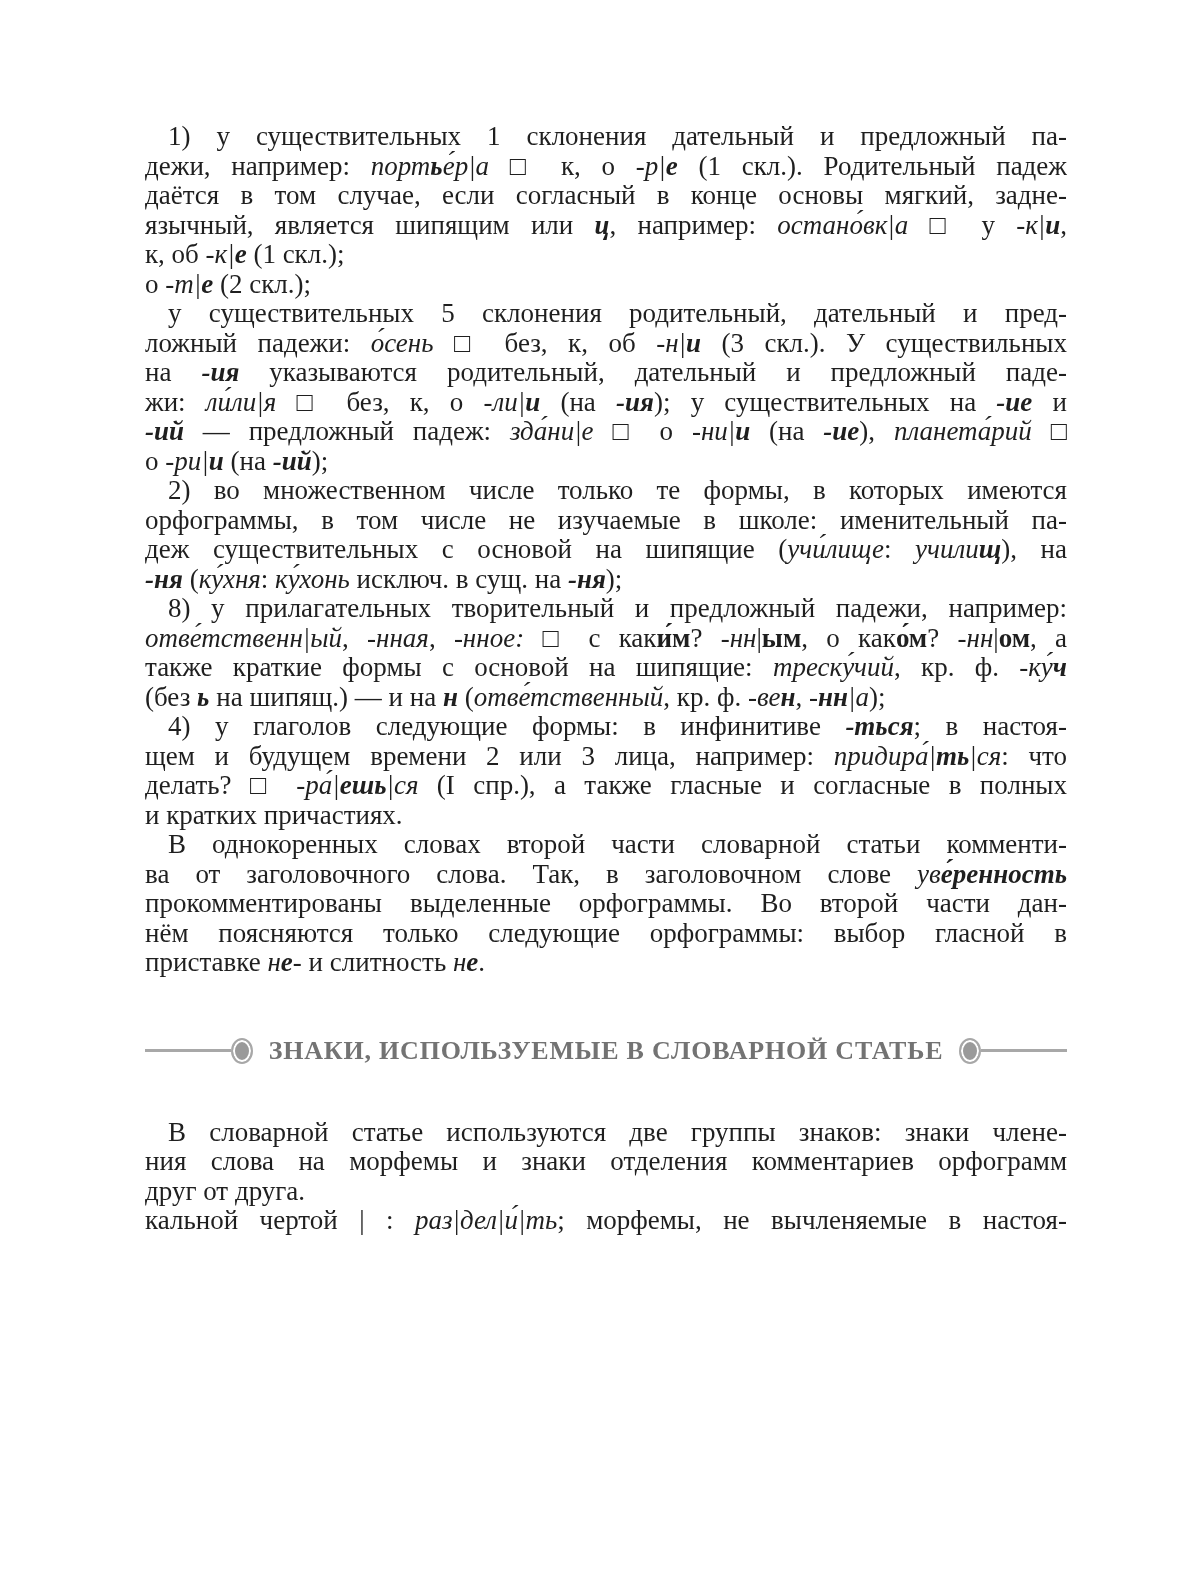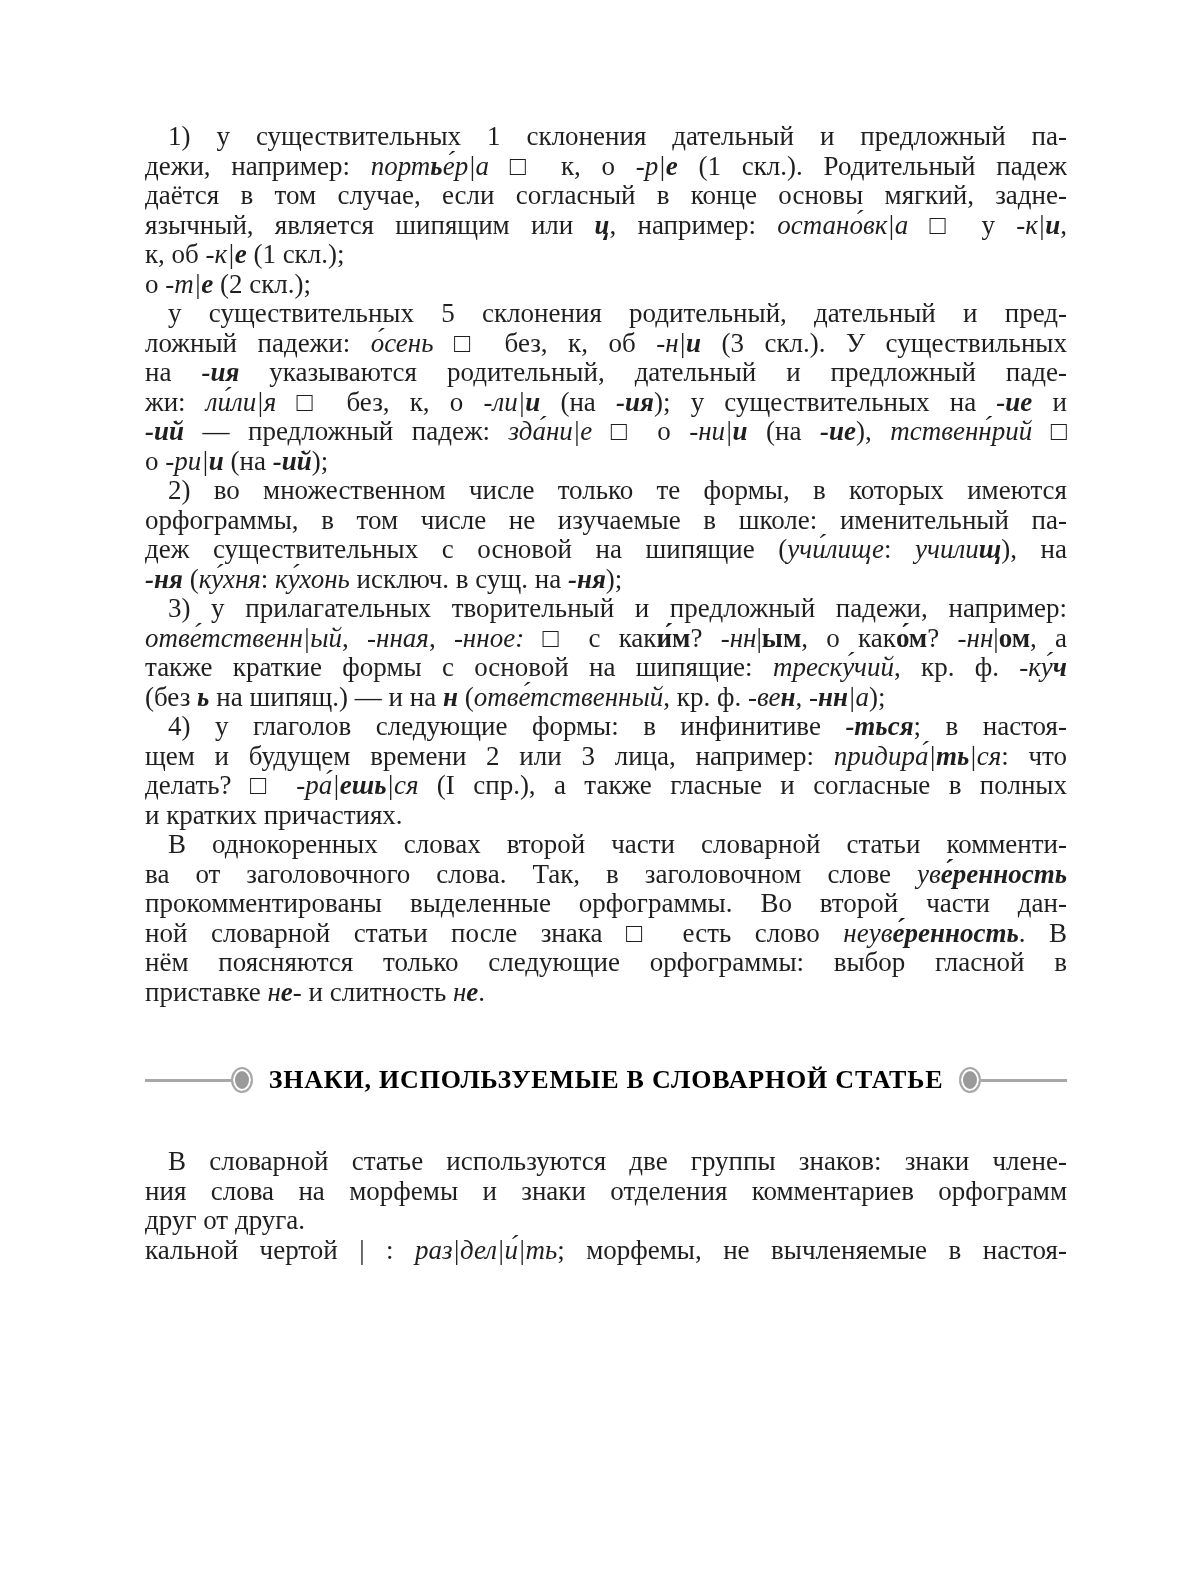--- a/index.html
+++ b/index.html
@@ -53,21 +53,21 @@
     border: 2px solid #a8a8a8;
     border-radius: 50%;
     background: #9a9a9a;
     box-shadow: inset 0 0 0 2px #ffffff;
     flex: 0 0 auto;
   }
   .htext {
     margin: 0 16px;
     letter-spacing: 0.8px;
     white-space: nowrap;
-    color: #000000;
+    color: #737373;
   }
   
   .footnote-rule {
     position: absolute;
     left: 145px;
     top: 1380px;
     width: 342px;
     height: 2px;
     background: #3a3a3a;
   }
@@ -119,46 +119,45 @@
         <div class="line last">к, об <i>-к|<b>е</b></i> (1 скл.);</div>
       </div>
       <div class="para">
         <div class="line last">о <i>-т|<b>е</b></i> (2 скл.);</div>
       </div>
       <div class="para">
         <div class="line first">у существительных 5 склонения родительный, дательный и пред-</div>
         <div class="line">ложный падежи: <i>о́сень</i> □ без, к, об <i>-н|<b>и</b></i> (3 скл.). У существильных</div>
         <div class="line">на <b><i>-ия</i></b> указываются родительный, дательный и предложный паде-</div>
         <div class="line">жи: <i>ли́ли|я</i> □ без, к, о <i>-ли|<b>и</b></i> (на <b><i>-ия</i></b>); у существительных на <b><i>-ие</i></b> и</div>
-        <div class="line"><b><i>-ий</i></b> — предложный падеж: <i>зда́ни|е</i> □ о <i>-ни|<b>и</b></i> (на <b><i>-ие</i></b>), <i>тственн́рий</i> □</div>
+        <div class="line"><b><i>-ий</i></b> — предложный падеж: <i>зда́ни|е</i> □ о <i>-ни|<b>и</b></i> (на <b><i>-ие</i></b>), <i>планета́рий</i> □</div>
         <div class="line last">о <i>-ри|<b>и</b></i> (на <b><i>-ий</i></b>);</div>
       </div>
       <div class="para">
         <div class="line first">2) во множественном числе только те формы, в которых имеются</div>
         <div class="line">орфограммы, в том числе не изучаемые в школе: именительный па-</div>
         <div class="line">деж существительных с основой на шипящие (<i>учи́лище</i>: <i>учили<b>щ</b></i>), на</div>
         <div class="line last"><b><i>-ня</i></b> (<i>ку́хня</i>: <i>ку́хонь</i> исключ. в сущ. на <b><i>-ня</i></b>);</div>
       </div>
       <div class="para">
-        <div class="line first">3) у прилагательных творительный и предложный падежи, например:</div>
+        <div class="line first">8) у прилагательных творительный и предложный падежи, например:</div>
         <div class="line"><i>отве́тственн|ый</i>, <i>-нная</i>, <i>-нное:</i> □ с как<b>и́м</b>? <i>-нн</i>|<b>ым</b>, о как<b>о́м</b>? <i>-нн</i>|<b>ом</b>, а</div>
         <div class="line">также краткие формы с основой на шипящие: <i>треску́чий</i>, кр. ф. <i>-ку́<b>ч</b></i></div>
         <div class="line last">(без <b><i>ь</i></b> на шипящ.) — и на <b><i>н</i></b> (<i>отве́тственный</i>, кр. ф. <i>-ве<b>н</b></i>, <i>-<b>нн</b>|а</i>);</div>
       </div>
       <div class="para">
         <div class="line first">4) у глаголов следующие формы: в инфинитиве <b><i>-ться</i></b>; в настоя-</div>
         <div class="line">щем и будущем времени 2 или 3 лица, например: <i>придира́|<b>ть</b>|ся</i>: что</div>
         <div class="line">делать? □ <i>-ра́|<b>ешь</b>|ся</i> (I спр.), а также гласные и согласные в полных</div>
         <div class="line last">и кратких причастиях.</div>
       </div>
       <div class="para">
         <div class="line first">В однокоренных словах второй части словарной статьи комменти-</div>
         <div class="line">ва от заголовочного слова. Так, в заголовочном слове <i>ув<b>е́ренность</b></i></div>
         <div class="line">прокомментированы выделенные орфограммы. Во второй части дан-</div>
-        <div class="line">ной словарной статьи после знака □ есть слово <i>неув<b>е́ренность</b></i>. В</div>
         <div class="line">нём поясняются только следующие орфограммы: выбор гласной в</div>
         <div class="line last">приставке <i>н<b>е</b>-</i> и слитность <i>н<b>е</b></i>.</div>
       </div>
       <div class="heading">
         <span class="orn">
           <span class="orn-rule"></span>
           <span class="orn-dot"></span>
         </span>
         <span class="htext">ЗНАКИ, ИСПОЛЬЗУЕМЫЕ В СЛОВАРНОЙ СТАТЬЕ</span>
         <span class="orn">

